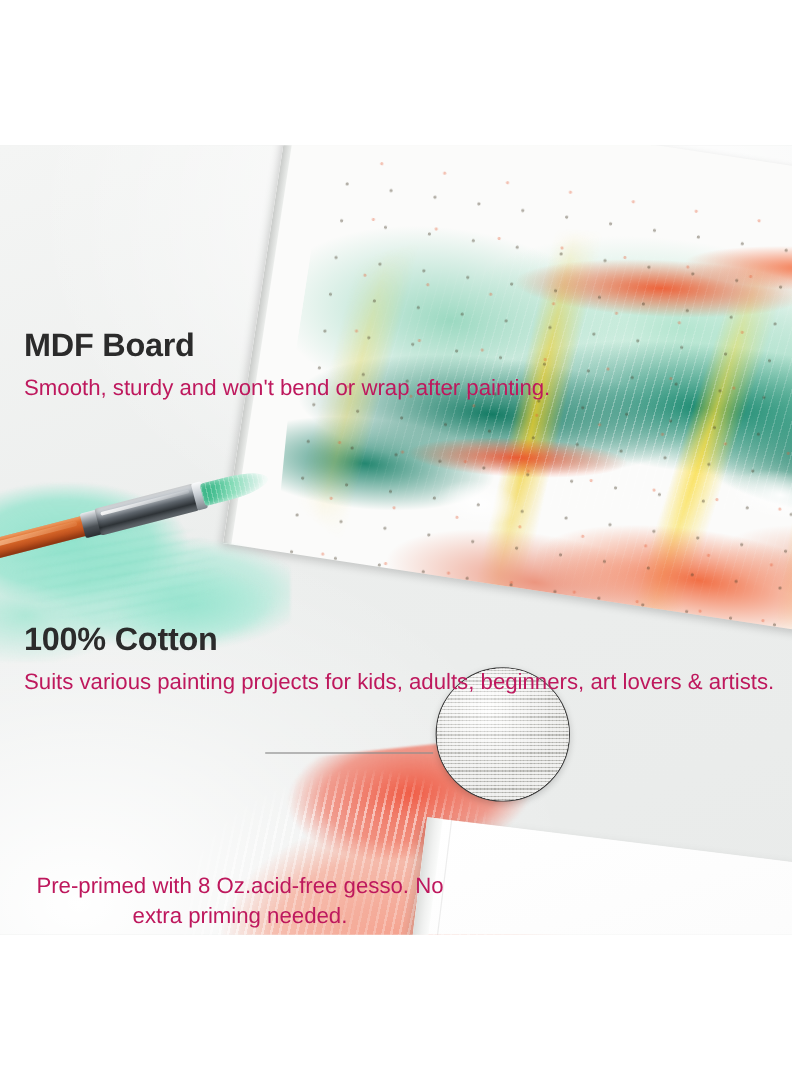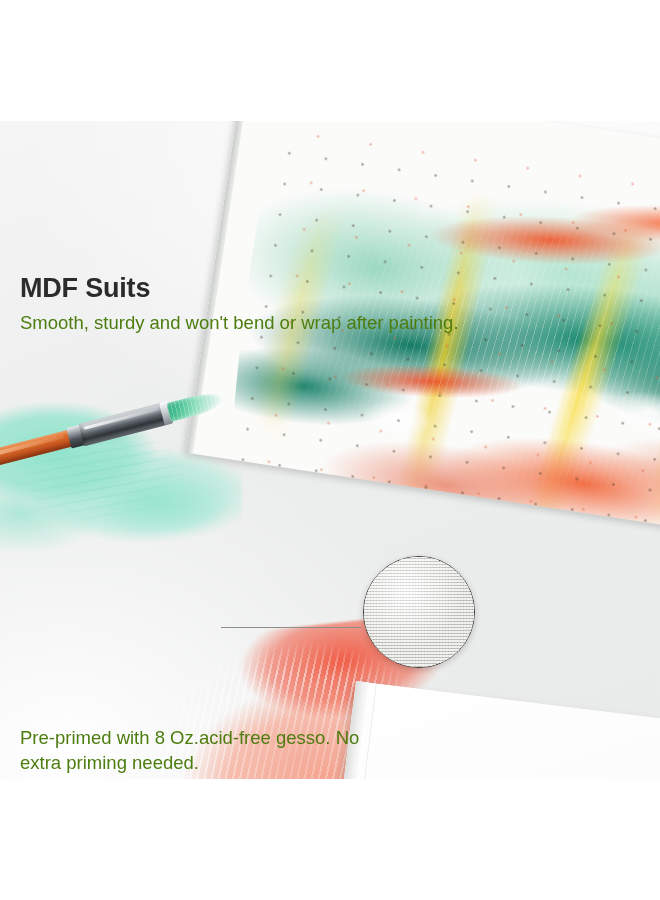--- a/index.html
+++ b/index.html
@@ -136,21 +136,21 @@
      background-image:
        repeating-linear-gradient(0deg, rgba(150,150,145,.55) 0 1px, rgba(255,255,255,.9) 1px 3px),
        repeating-linear-gradient(90deg, rgba(150,150,145,.5) 0 1px, rgba(255,255,255,.85) 1px 3px);}
   .mag .weave:after{content:"";position:absolute;inset:0;
      background:radial-gradient(68% 68% at 38% 32%, rgba(255,255,255,.55), rgba(190,190,185,.22) 78%);}
   .leader{position:absolute;left:221px;top:506px;width:140px;height:1px;background:#8e8e8e;}
 
   
   .block{position:absolute;left:20px;}
   .block h2{margin:0;font-size:27px;font-weight:bold;color:#2b2b2b;letter-spacing:-.2px;line-height:1.16;}
-  .block p{margin:7px 0 0 0;font-size:18.5px;color:#4d7c0f;line-height:1.33;}
+  .block p{margin:7px 0 0 0;font-size:18.5px;color:#be185d;line-height:1.33;text-align:center;}
   #blk1{top:152px;}
   #blk2{top:397px;}
   #blk3{top:591px;width:360px;}
   #blk3 h2{line-height:1.2;}
   #blk3 p{margin-top:14px;}
 </style>
 </head>
 <body>
 
 <div id="stage">
@@ -191,23 +191,27 @@
       <div class="blank-side"></div>
       <div class="blank-seam"></div>
     </div>
 
     <div class="leader"></div>
     <div class="mag">
       <div class="weave"></div>
     </div>
 
     <div class="block" id="blk1">
-      <h2>MDF Suits</h2>
+      <h2>MDF Board</h2>
       <p>Smooth, sturdy and won't bend or wrap after painting.</p>
     </div>
 
+    <div class="block" id="blk2">
+      <h2>100% Cotton</h2>
+      <p>Suits various painting projects for kids, adults, beginners, art lovers &amp; artists.</p>
+    </div>
 
     <div class="block" id="blk3">
       <p>Pre-primed with 8 Oz.acid-free gesso. No extra priming needed.</p>
     </div>
   </div>
 
 </div>
 
 </body></html>

